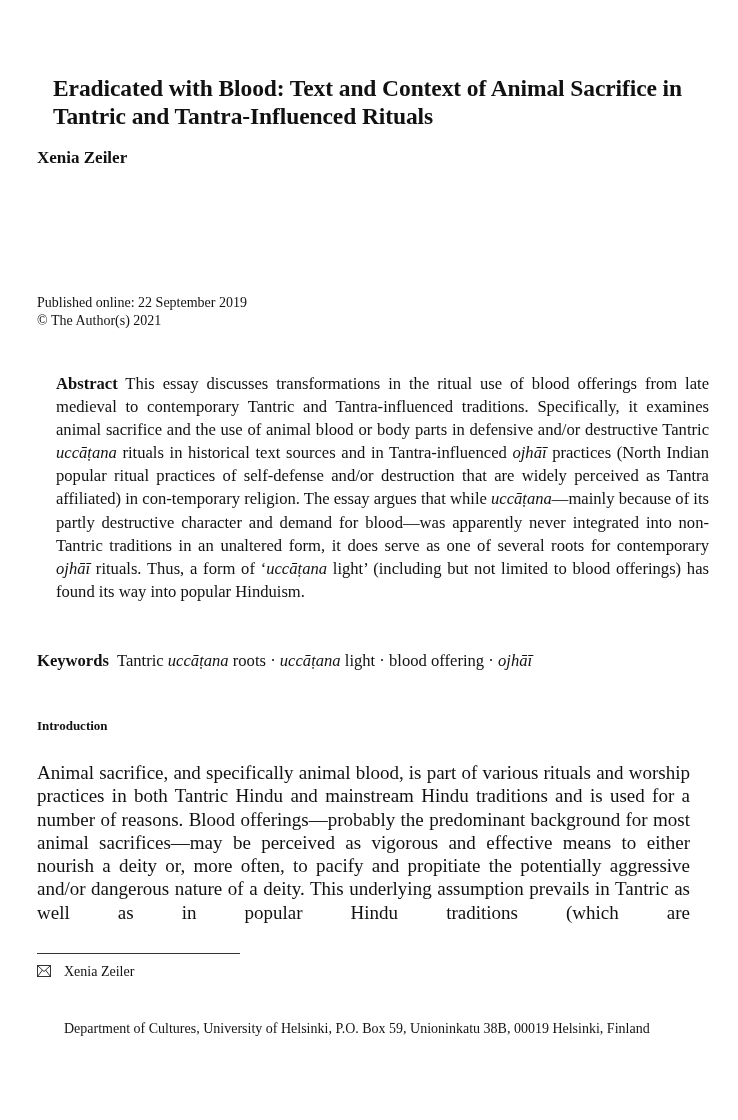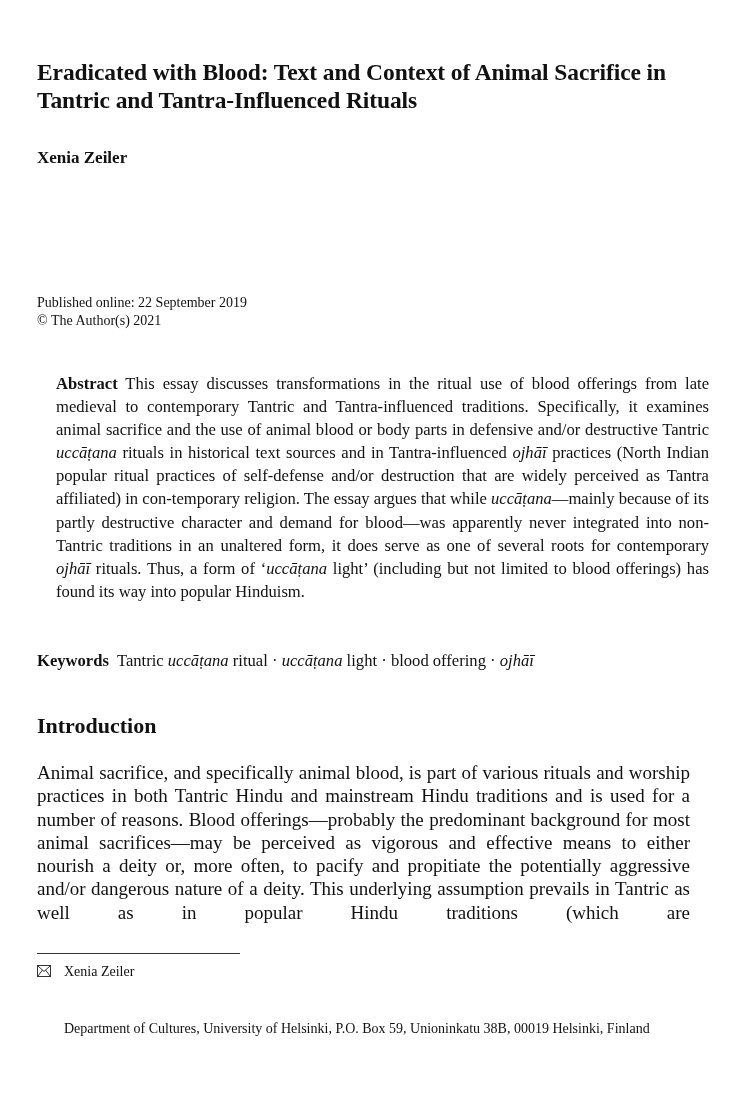--- a/index.html
+++ b/index.html
@@ -25,21 +25,21 @@
     position: absolute; top: 372px; left: 0; width: 653px;
     font-size: 16.6px; line-height: 23.1px; text-align: justify; margin-left: 19px;
   }
   .abstract b, .keywords b { font-weight: bold; }
   .keywords {
     position: absolute; top: 649px; left: 0; width: 653px;
     font-size: 16.6px; line-height: 23px;
   }
   .section-heading {
     position: absolute; top: 714px; left: 0;
-    font-size: 22px; font-weight: bold; line-height: 24px;
+    font-size: 13px; font-weight: bold; line-height: 24px;
   }
   .intro {
     position: absolute; top: 761px; left: 0; width: 653px;
     font-size: 19px; line-height: 23.3px; text-align: justify;
     text-align-last: justify;
   }
   .footnote-rule {
     position: absolute; top: 953px; left: 0; width: 203px; height: 0;
     border-top: 1px solid #333;
   }
@@ -58,36 +58,36 @@
     font-size: 12px; line-height: 20px; display: flex; align-items: center; gap: 5px;
   }
   .publisher svg { width: 16px; height: 18px; }
   i { font-style: italic; }
 </style>
 </head>
 <body>
 
 <div class="page">
 
-  <h1 class="title" style="margin:0">Eradicated with Blood: Text and Context of Animal Sacrifice in Tantric and Tantra-Influenced Rituals</h1>
+  <h1 class="title" style="margin:16px">Eradicated with Blood: Text and Context of Animal Sacrifice in Tantric and Tantra-Influenced Rituals</h1>
 
   <div class="author">Xenia Zeiler</div>
 
   <div class="pubinfo">
     <div>Published online: 22 September 2019</div>
     <div>© The Author(s) 2021</div>
   </div>
 
   <div class="abstract">
     <b>Abstract</b><span> This essay discusses transformations in the ritual use of blood offerings from late medieval to contemporary Tantric and Tantra-influenced traditions. Specifically, it examines animal sacrifice and the use of animal blood or body parts in defensive and/or destructive Tantric </span><i>uccāṭana</i><span> rituals in historical text sources and in Tantra-influenced </span><i>ojhāī</i><span> practices (North Indian popular ritual practices of self-defense and/or destruction that are widely perceived as Tantra affiliated) in con-temporary religion. The essay argues that while </span><i>uccāṭana</i><span>—mainly because of its partly destructive character and demand for blood—was apparently never integrated into non-Tantric traditions in an unaltered form, it does serve as one of several roots for contemporary </span><i>ojhāī</i><span> rituals. Thus, a form of ‘</span><i>uccāṭana</i><span> light’ (including but not limited to blood offerings) has found its way into popular Hinduism.</span>
   </div>
 
   <div class="keywords">
     <b>Keywords</b>&nbsp;
-    <span><span>Tantric </span><i>uccāṭana</i><span> ritual</span></span><span> · </span><span><span></span><i>uccāṭana</i><span> light</span></span><span> · </span><span><span>blood offering</span><i></i><span></span></span><span> · </span><span><span></span><i>ojhāī</i><span></span></span>
+    <span><span>Tantric </span><i>uccāṭana</i><span> roots</span></span><span> · </span><span><span></span><i>uccāṭana</i><span> light</span></span><span> · </span><span><span>blood offering</span><i></i><span></span></span><span> · </span><span><span></span><i>ojhāī</i><span></span></span>
   </div>
 
   <h2 class="section-heading" style="margin:0">Introduction</h2>
 
   <p class="intro" style="margin:0">Animal sacrifice, and specifically animal blood, is part of various rituals and worship practices in both Tantric Hindu and mainstream Hindu traditions and is used for a number of reasons. Blood offerings—probably the predominant background for most animal sacrifices—may be perceived as vigorous and effective means to either nourish a deity or, more often, to pacify and propitiate the potentially aggressive and/or dangerous nature of a deity. This underlying assumption prevails in Tantric as well as in popular Hindu traditions (which are</p>
 
   <div class="footnote-rule"></div>
 
   <div class="corr">
     <svg class="mail-icon" viewBox="0 0 14 12">

